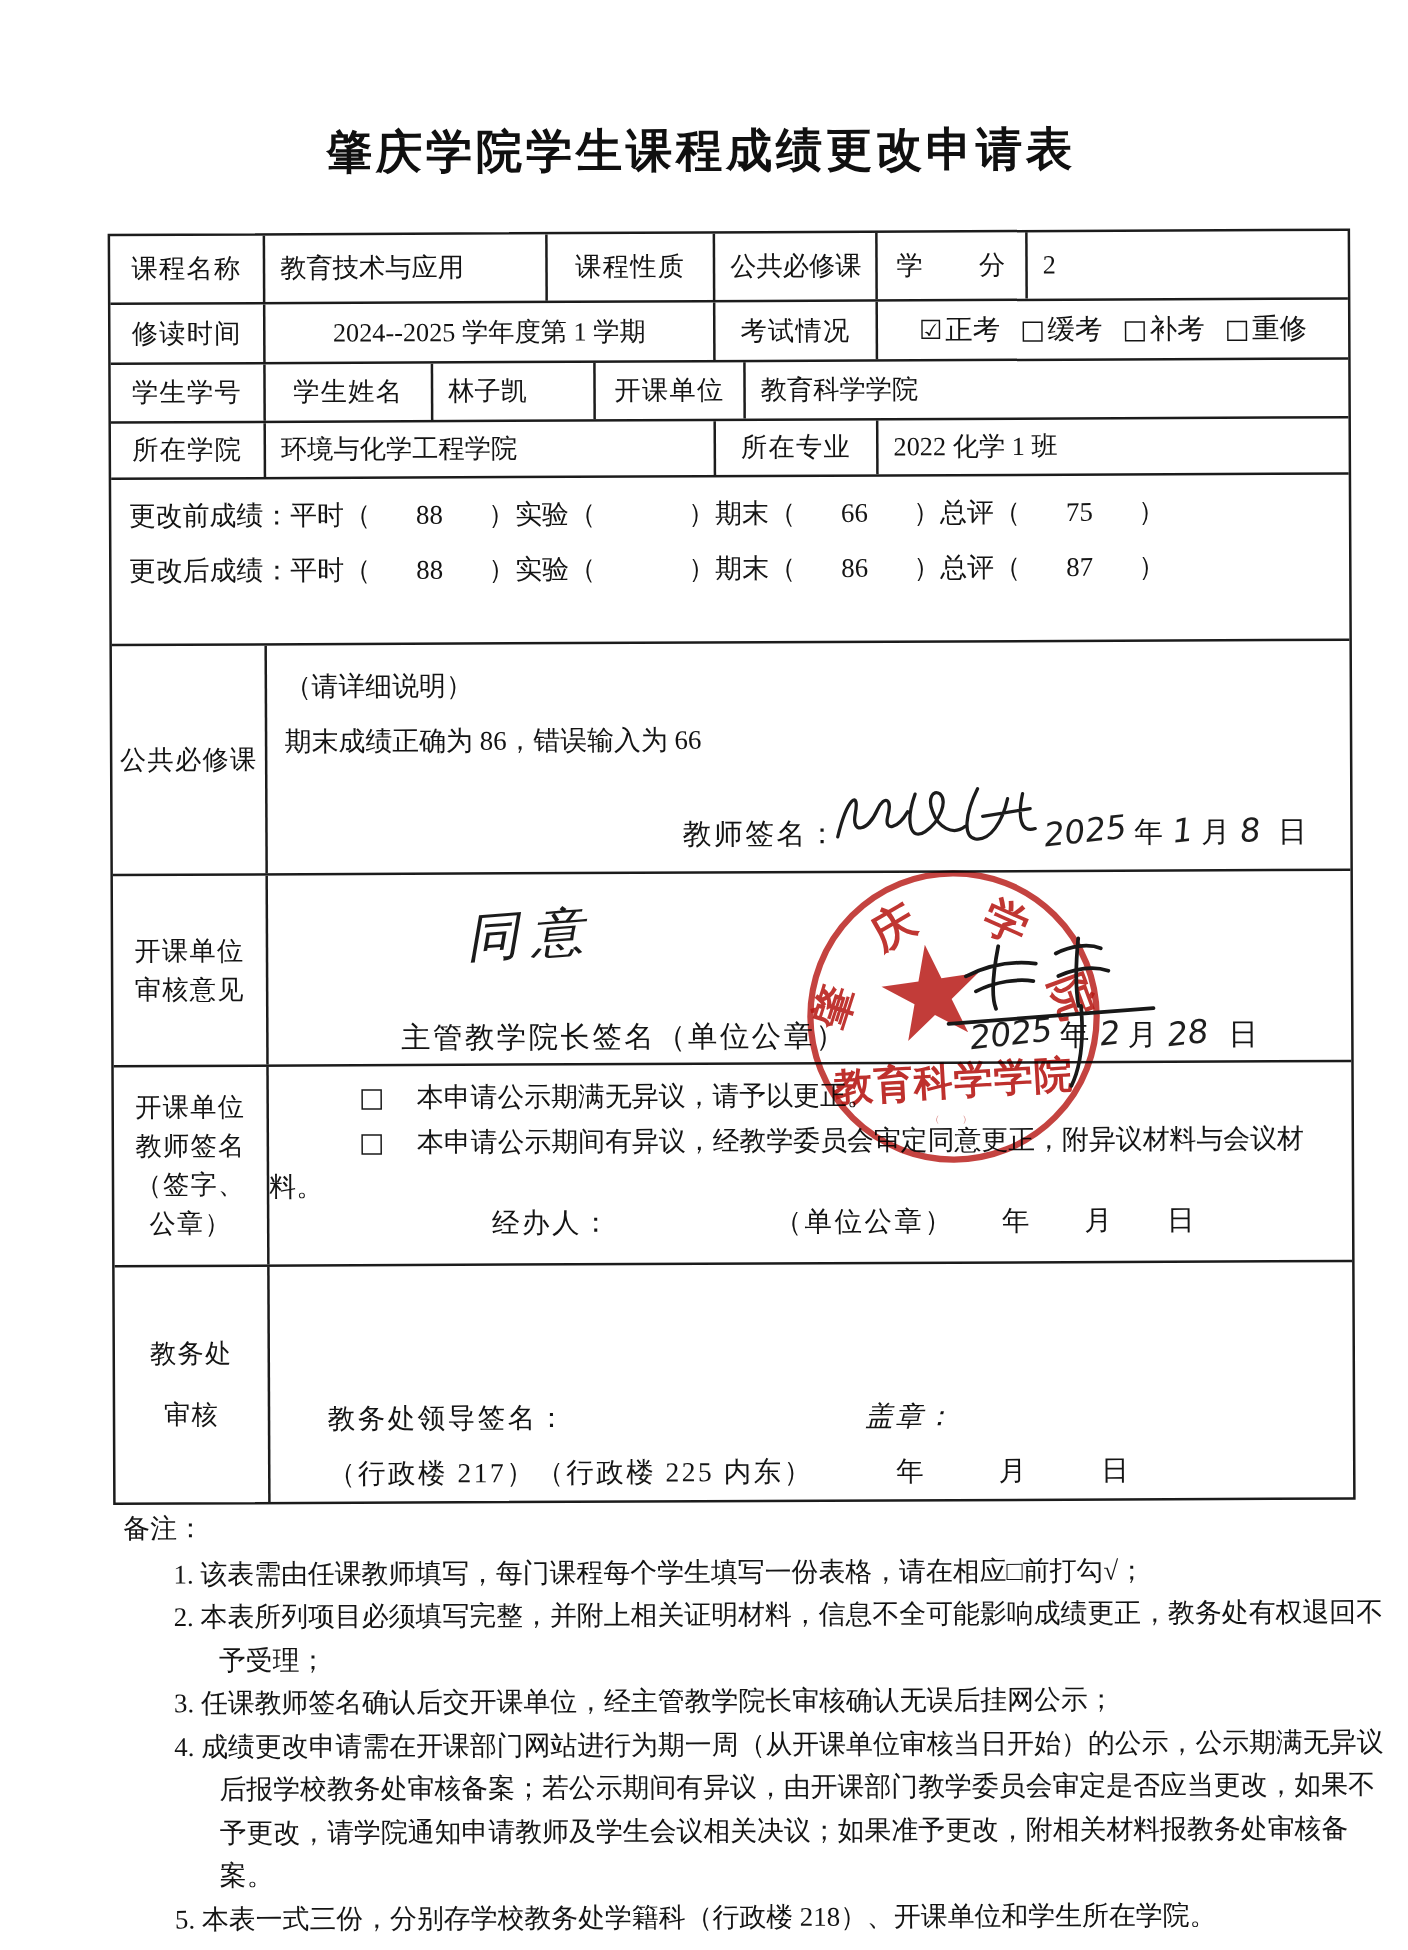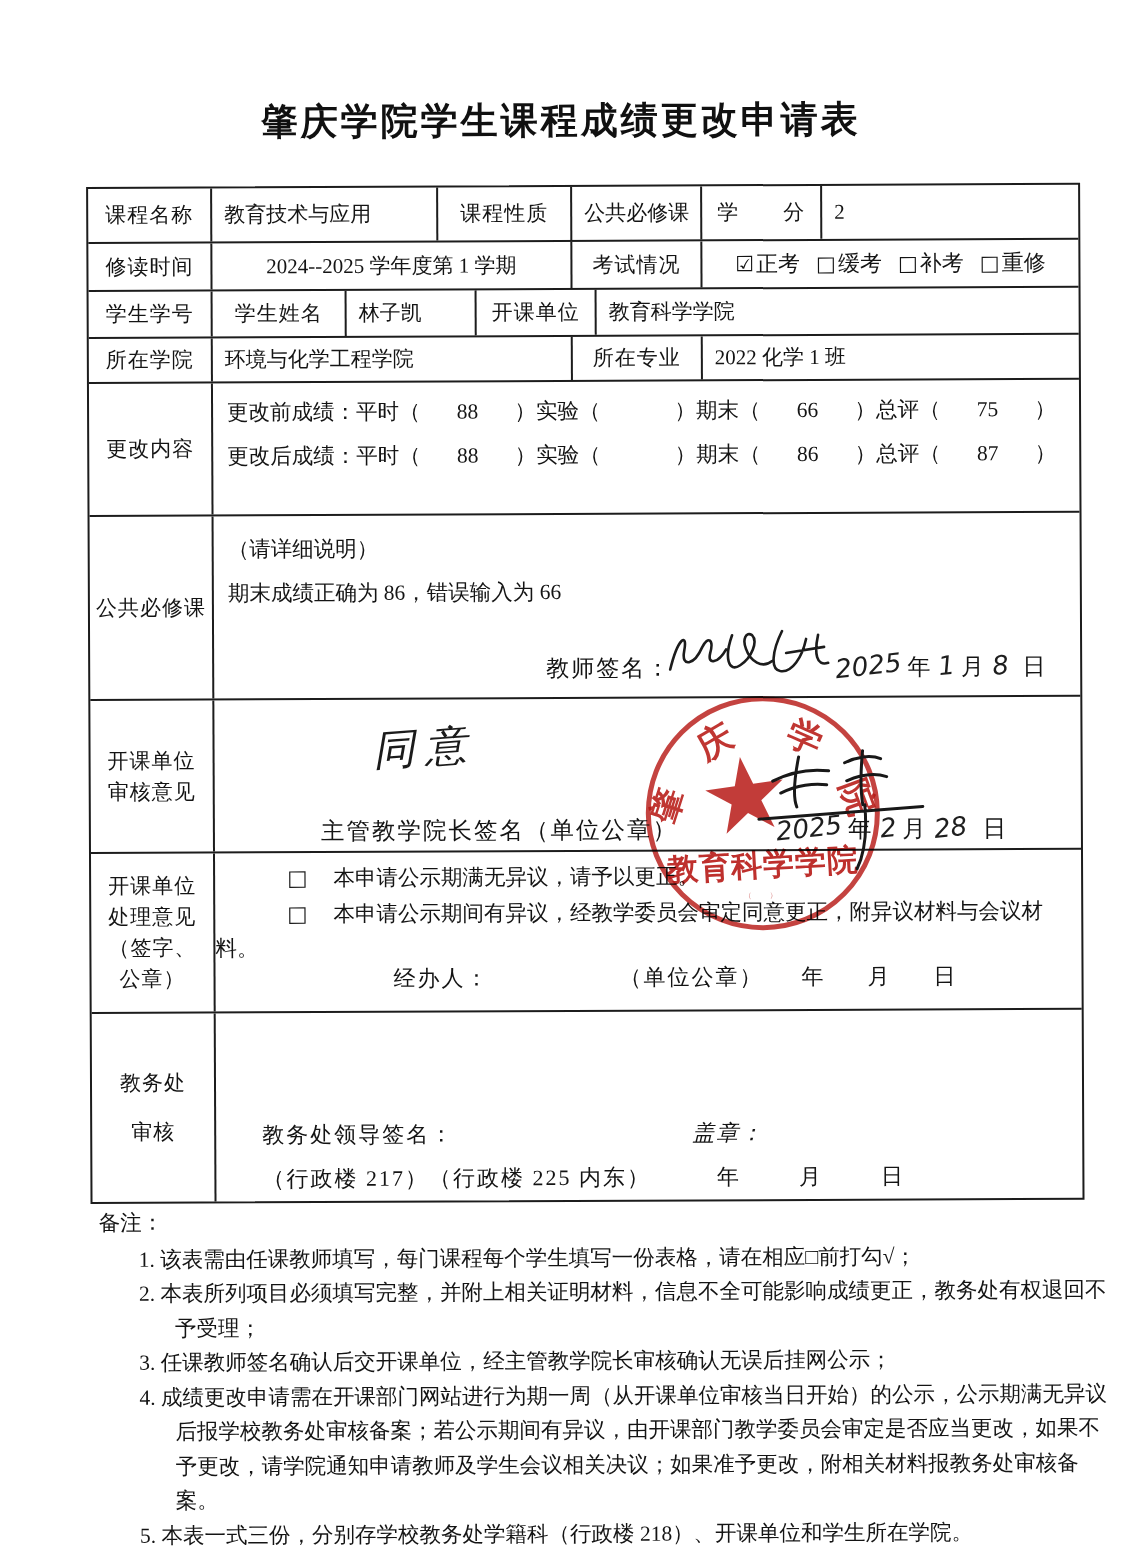--- a/index.html
+++ b/index.html
@@ -128,21 +128,20 @@
     </div>
 
     <div class="trow h45">
       <div class="cell lab w124">所在学院</div>
       <div class="cell val w360">环境与化学工程学院</div>
       <div class="cell lab w146">所在专业</div>
       <div class="cell val grow">2022 化学 1 班</div>
     </div>
 
     <div class="trow h133">
-      <div class="cell lab w124">更改内容</div>
       <div class="cell grow content">
         <div class="scoreline" style="top:16px;">
           <span>更改前成绩：平时（</span><span class="slot">88</span><span>）实验（</span><span class="slot exp"></span><span>）期末（</span><span class="slot">66</span><span>）总评（</span><span class="slot">75</span><span>）</span>
         </div>
         <div class="scoreline" style="top:60px;">
           <span>更改后成绩：平时（</span><span class="slot">88</span><span>）实验（</span><span class="slot exp"></span><span>）期末（</span><span class="slot">86</span><span>）总评（</span><span class="slot">87</span><span>）</span>
         </div>
       </div>
     </div>
 
@@ -180,21 +179,21 @@
           <span class="pr">月</span>
           <span class="hw dnum">28</span>
           <span class="pr" style="margin-left:10px;">日</span>
         </div>
       </div>
     </div>
 
     <div class="trow h160">
       <div class="cell labcol w124">
         <span>开课单位</span>
-        <span>处理意见</span>
+        <span>教师签名</span>
         <span>（签字、</span>
         <span>公章）</span>
       </div>
       <div class="cell grow content">
         <div class="optline" style="top:8px;padding-left:72px;">
           <span class="optbox">□</span><span>本申请公示期满无异议，请予以更正。</span>
         </div>
         <div class="optline" style="top:44px;">
           <span class="optbox" style="margin-left:72px;">□</span><span>本申请公示期间有异议，经教学委员会审定同意更正，附异议材料与会议材料。</span>
         </div>

